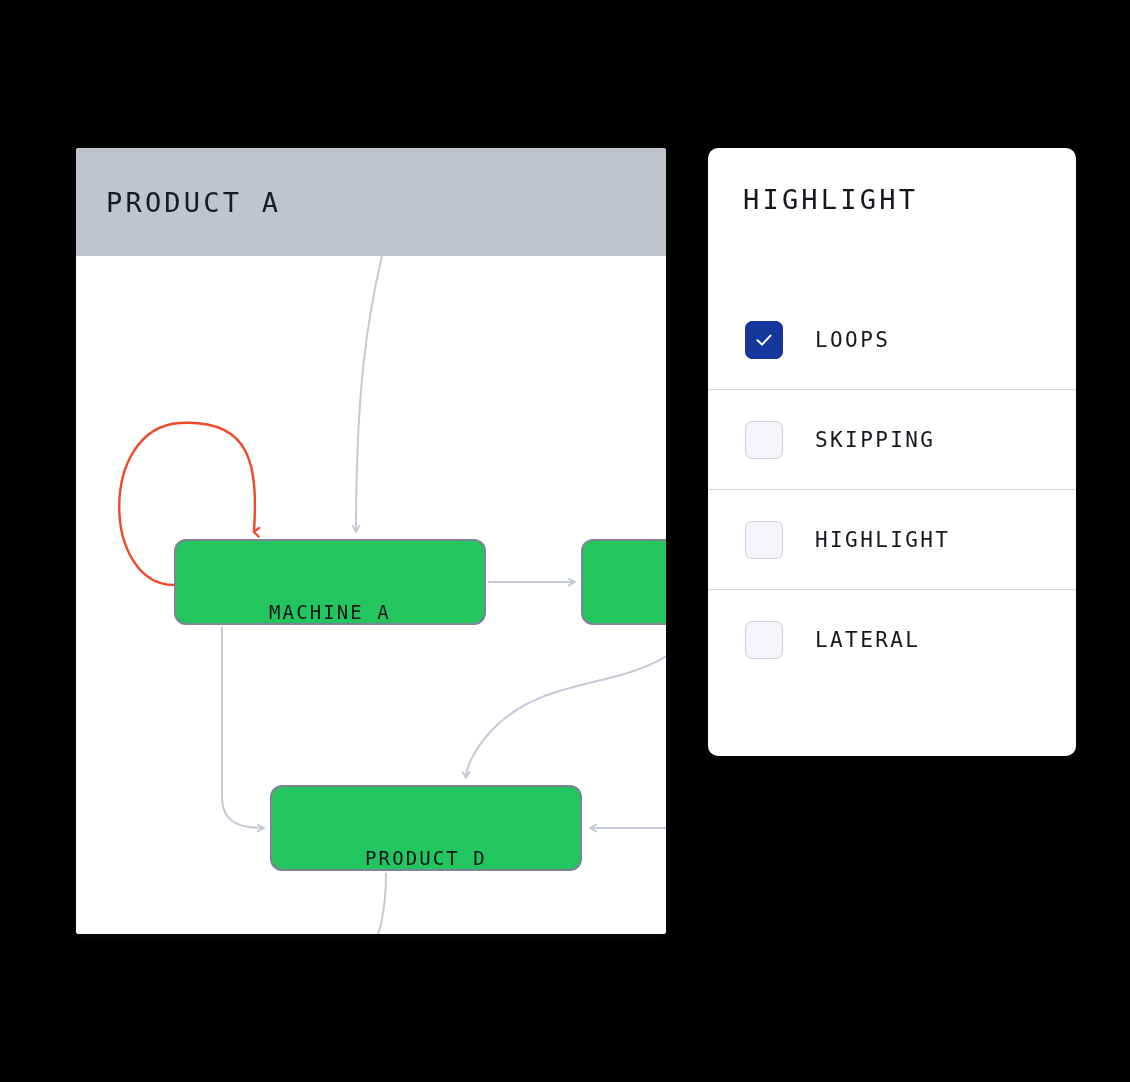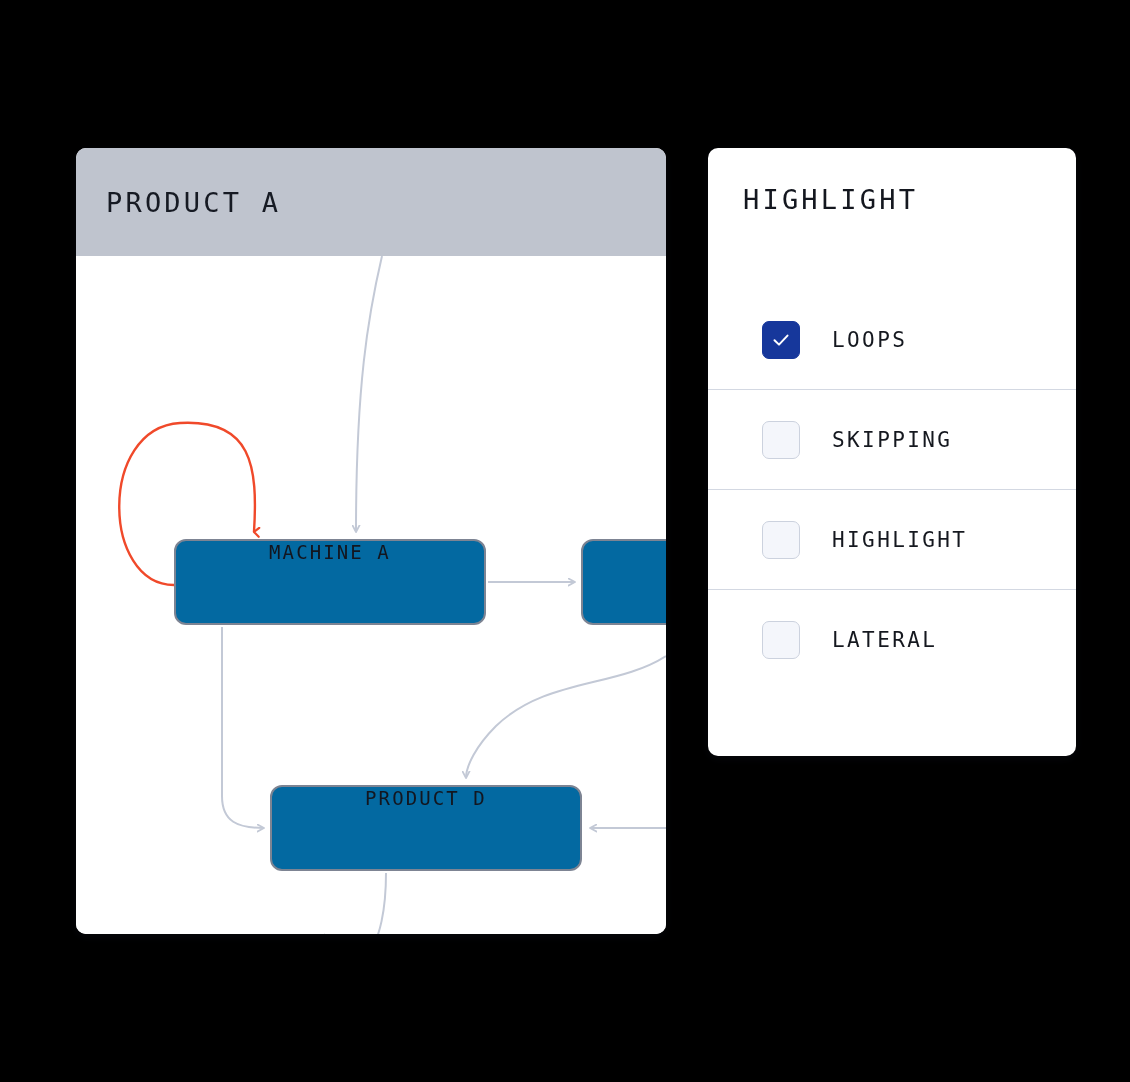--- a/index.html
+++ b/index.html
@@ -16,21 +16,21 @@
   }
 
   
   #product-panel {
     position: absolute;
     left: 76px;
     top: 148px;
     width: 590px;
     height: 786px;
     background: #ffffff;
-    border-radius: 10px;
+    border-radius: 3px;
     box-shadow: 0 3px 9px rgba(20,24,40,0.28);
     overflow: hidden;
   }
   #product-header {
     height: 108px;
     background: #bfc4ce;
     display: flex;
     align-items: center;
     padding-left: 30px;
     box-sizing: border-box;
@@ -52,25 +52,25 @@
     position: absolute;
     left: 0;
     top: 0;
     width: 590px;
     height: 678px;
     display: block;
   }
 
   .node {
     position: absolute;
-    background: #0369a1;
+    background: #22c55e;
     border: 2px solid #7d8493;
     border-radius: 12px;
     display: flex;
-    align-items: flex-start;
+    align-items: flex-end;
     justify-content: center;
     box-sizing: border-box;
   }
   .node-label {
     font-size: 19px;
     letter-spacing: 2.1px;
     color: #13161f;
     font-family: "DejaVu Sans Mono", monospace;
     white-space: pre;
   }
@@ -119,21 +119,21 @@
   #highlight-list {
     position: absolute;
     left: 0;
     top: 142px;
     width: 368px;
   }
   .highlight-row {
     height: 100px;
     display: flex;
     align-items: center;
-    padding-left: 54px;
+    padding-left: 37px;
     box-sizing: border-box;
     border-bottom: 1px solid #d3d8e2;
   }
   .highlight-row:last-child {
     border-bottom: none;
   }
   .checkbox {
     width: 38px;
     height: 38px;
     border-radius: 7px;

